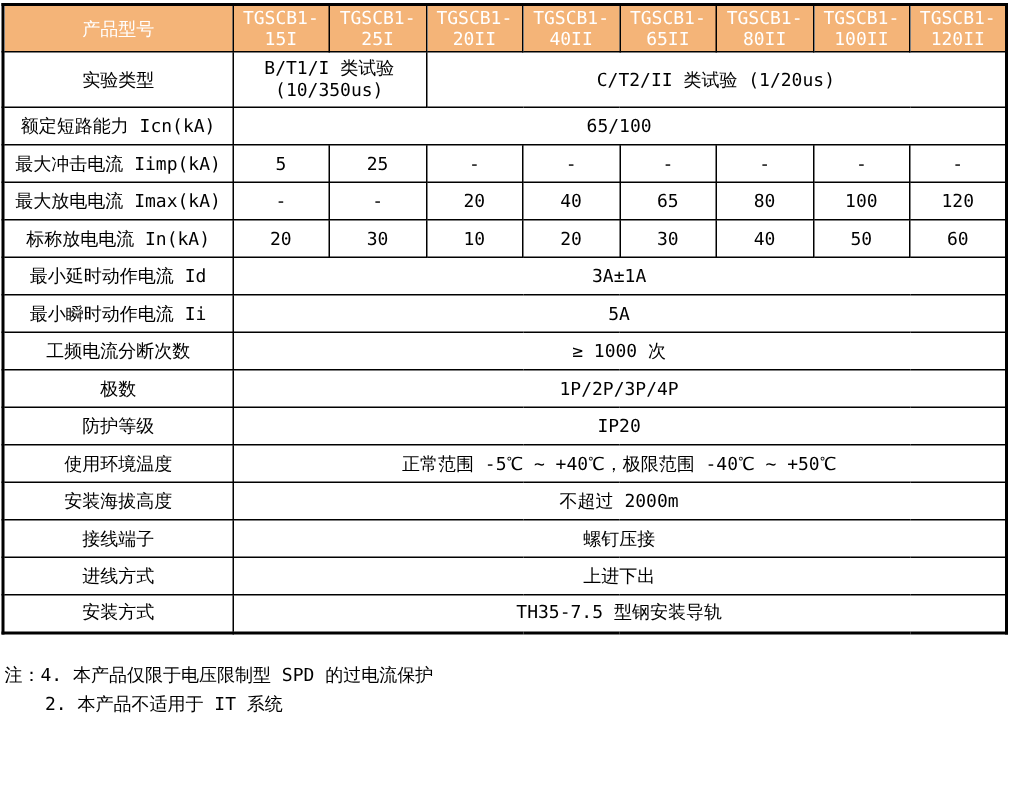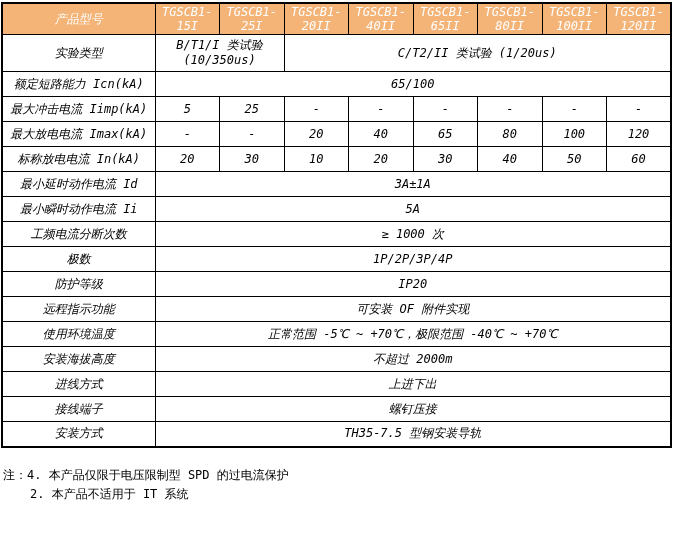--- a/index.html
+++ b/index.html
@@ -18,21 +18,20 @@
     color: var(--body_text);
   }
   .page { width: 673px; height: 533px; overflow: hidden; }
 
   table.spec {
     border-collapse: collapse;
     table-layout: fixed;
     width: 671px;
     margin: 2px 0 18px 1px;
     border: 2px solid var(--grid);
-    font-style: italic;
   }
   table.spec th, table.spec td {
     border: 1px solid var(--grid);
     text-align: center;
     vertical-align: middle;
     font-size: 12px;
     font-weight: normal;
     padding: 1px 2px;
     overflow: hidden;
   }
@@ -145,38 +144,34 @@
         </tr>
         <tr>
           <td class="rowlabel">极数</td>
           <td class="val" colspan="8">1P/2P/3P/4P</td>
         </tr>
         <tr>
           <td class="rowlabel">防护等级</td>
           <td class="val" colspan="8">IP20</td>
         </tr>
         <tr>
-          <td class="rowlabel">远程指示功能</td>
-          <td class="val" colspan="8">可安装 OF 附件实现</td>
-        </tr>
-        <tr>
           <td class="rowlabel">使用环境温度</td>
-          <td class="val" colspan="8">正常范围 -5℃ ~ +70℃，极限范围 -40℃ ~ +70℃</td>
+          <td class="val" colspan="8">正常范围 -5℃ ~ +40℃，极限范围 -40℃ ~ +50℃</td>
         </tr>
         <tr>
           <td class="rowlabel">安装海拔高度</td>
           <td class="val" colspan="8">不超过 2000m</td>
         </tr>
         <tr>
+          <td class="rowlabel">接线端子</td>
+          <td class="val" colspan="8">螺钉压接</td>
+        </tr>
+        <tr>
           <td class="rowlabel">进线方式</td>
           <td class="val" colspan="8">上进下出</td>
-        </tr>
-        <tr>
-          <td class="rowlabel">接线端子</td>
-          <td class="val" colspan="8">螺钉压接</td>
         </tr>
         <tr>
           <td class="rowlabel">安装方式</td>
           <td class="val" colspan="8">TH35-7.5 型钢安装导轨</td>
         </tr>
       </tbody>
   </table>
 
   <div class="notes">
     <div class="note">注：4. 本产品仅限于电压限制型 SPD 的过电流保护</div>

